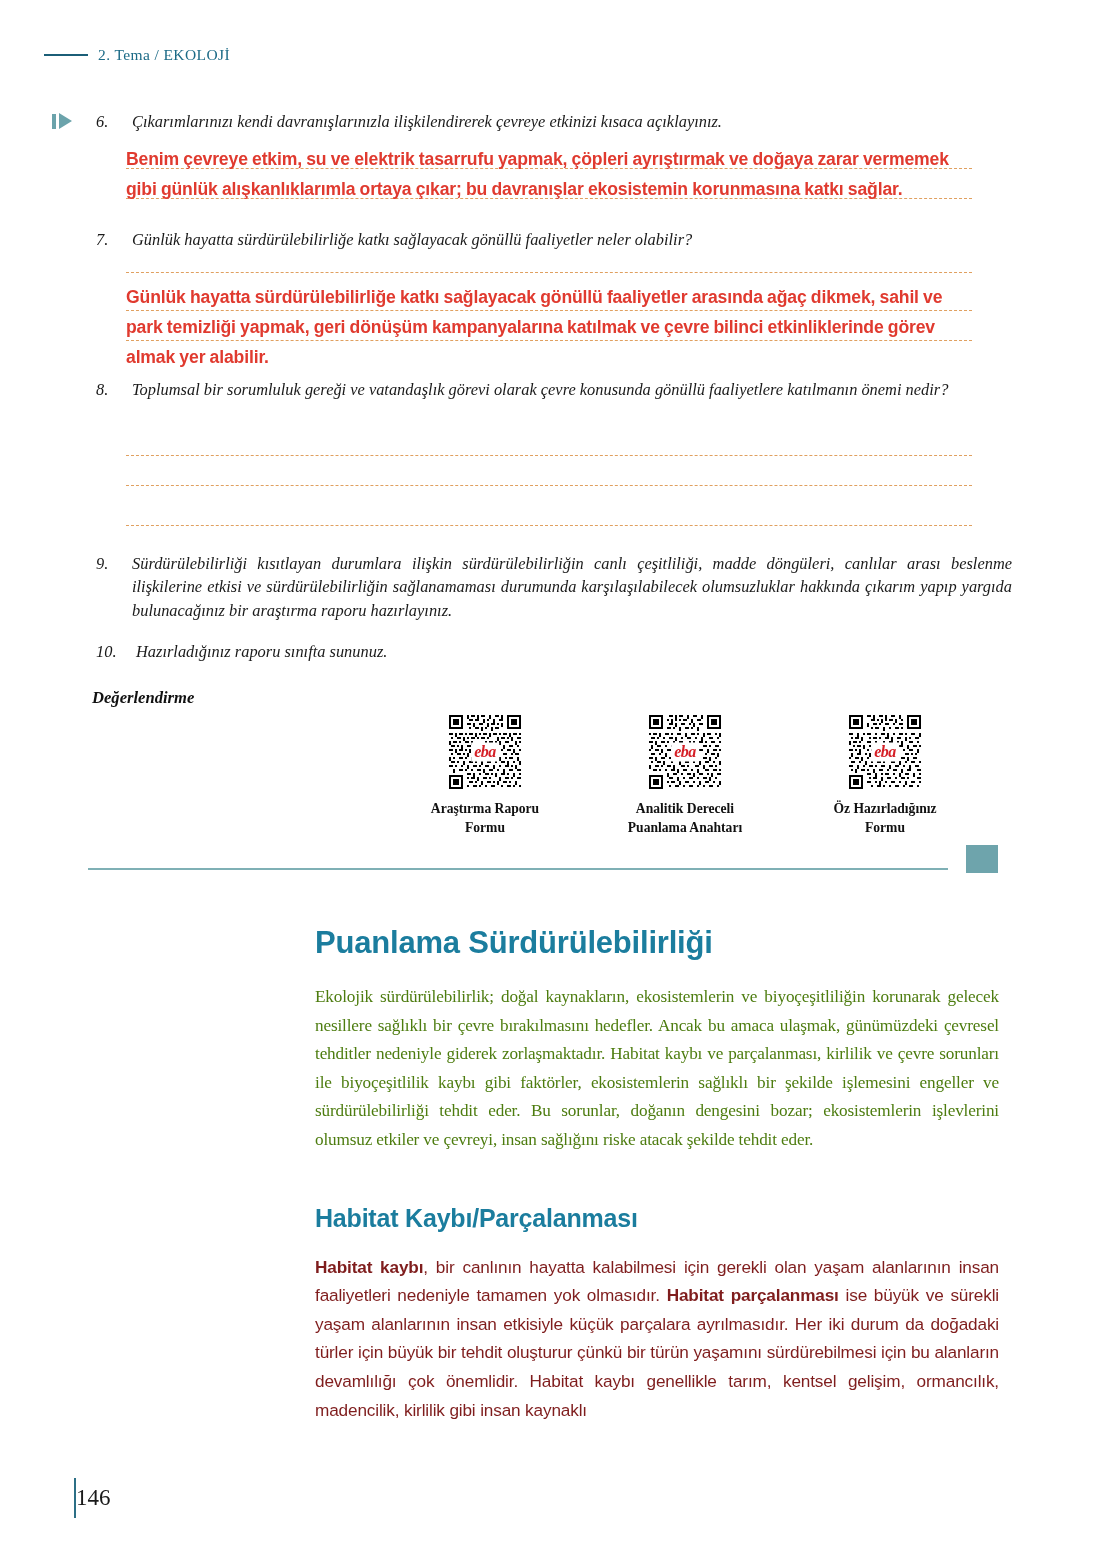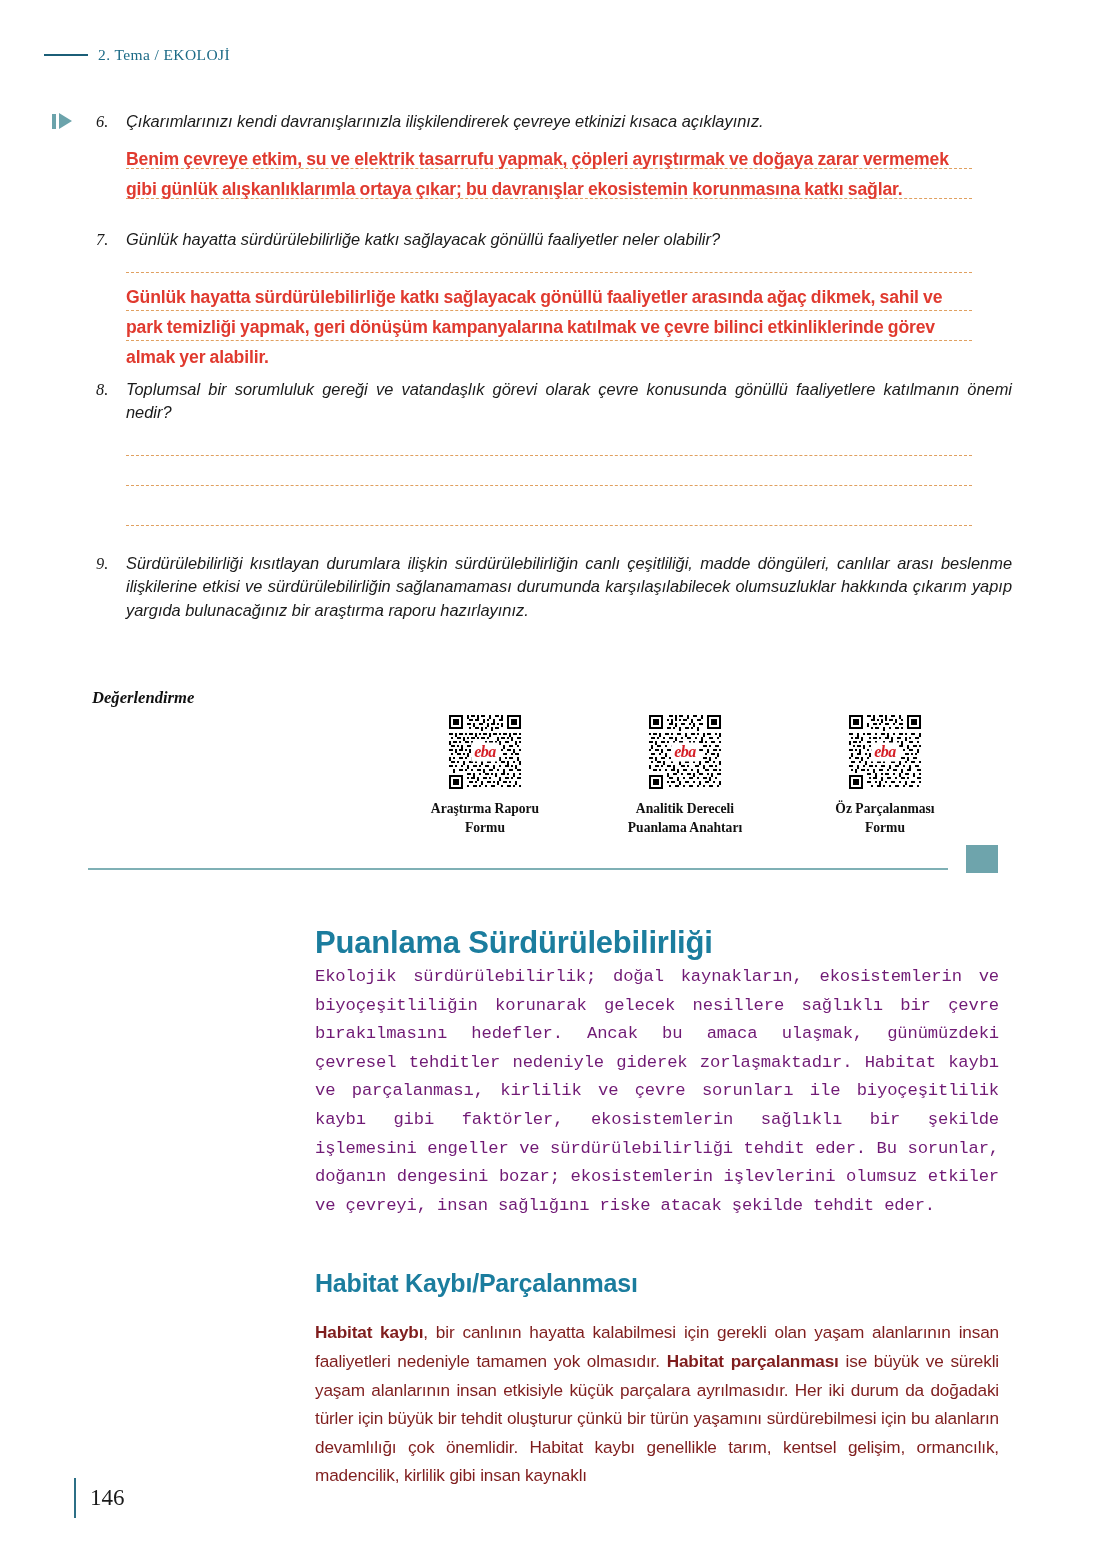--- a/index.html
+++ b/index.html
@@ -54,27 +54,28 @@
     font-style: italic;
     font-size: 16.4px;
     color: #1a1a1a;
     width: 30px;
     flex: none;
     text-align: left;
     line-height: 1.42;
   }
   .q-num.wide { width: 34px; }
   .q-text {
-    font-family: Liberation Sans, sans-serif;
+    font-family: Liberation Serif, serif;
     font-style: italic;
     font-size: 16.4px;
     color: #1a1a1a;
     line-height: 1.42;
     text-align: justify;
     flex: 1;
+    margin-left: 6px;
   }
   .q-text.nojust { text-align: left; }
 
   
   .arrow-marker {
     position: absolute;
     left: 52px;
     top: 113px;
     display: flex;
     align-items: center;
@@ -212,24 +213,25 @@
   .art-title {
     font-family: "Liberation Sans", sans-serif;
     font-weight: bold;
     font-size: 31px;
     line-height: 41px;
     color: #1b7d9e;
     letter-spacing: -.2px;
   }
   .art-title .l2 { display: block; }
   .art-body {
-    font-family: Liberation Mono, monospace;
+    margin-top: 20px;
+    font-family: Liberation Serif, serif;
     font-size: 17.2px;
     line-height: 28.6px;
-    color: #701a75;
+    color: #4d7c0f;
     text-align: justify;
     letter-spacing: -.15px;
   }
   .art-sub {
     margin-top: 46px;
     font-family: "Liberation Sans", sans-serif;
     font-weight: bold;
     font-size: 25px;
     line-height: 34px;
     color: #1b7d9e;
@@ -246,21 +248,20 @@
   }
   .art-body2 b { font-weight: bold; }
 
   
   .folio {
     position: absolute;
     left: 74px;
     top: 1478px;
     display: flex;
     align-items: center;
-    gap: 14px;
   }
   .folio-bar {
     width: 2px;
     height: 40px;
     background: #2c6f86;
   }
   .folio-num {
     font-family: "Liberation Serif", serif;
     font-size: 23px;
     color: #1a1a1a;
@@ -327,20 +328,26 @@
     </div>
   </div>
 
   <div class="qblock" style="top:552px;">
     <div class="q-row">
       <div class="q-num">9.</div>
       <div class="q-text">Sürdürülebilirliği kısıtlayan durumlara ilişkin sürdürülebilirliğin canlı çeşitliliği, madde döngüleri, canlılar arası beslenme ilişkilerine etkisi ve sürdürülebilirliğin sağlanamaması durumunda karşılaşılabilecek olumsuzluklar hakkında çıkarım yapıp yargıda bulunacağınız bir araştırma raporu hazırlayınız.</div>
     </div>
   </div>
 
+  <div class="qblock" style="top:640px;">
+    <div class="q-row">
+      <div class="q-num wide">10.</div>
+      <div class="q-text nojust">Hazırladığınız raporu sınıfta sununuz.</div>
+    </div>
+  </div>
 
   <div class="degerlendirme">Değerlendirme</div>
 
   <div class="qr-row">
 
     <div class="qr-item">
       <div class="qr-box">
         <svg width="76" height="78" viewBox="0 0 38 39" shape-rendering="crispEdges" aria-hidden="true">
           <rect width="38" height="39" fill="#fff"></rect>
           <g fill="#000">
@@ -897,21 +904,21 @@
               <rect x="21" y="36" width="1" height="1"></rect>
               <rect x="24" y="36" width="2" height="1"></rect>
               <rect x="28" y="36" width="1" height="1"></rect>
               <rect x="31" y="36" width="2" height="1"></rect>
               <rect x="35" y="36" width="1" height="1"></rect>
           </g>
         </svg>
         <span class="qr-logo">eba</span>
       </div>
       <div class="qr-caption">
-        <div>Öz Parçalanması</div>
+        <div>Öz Hazırladığınız</div>
         <div>Formu</div>
       </div>
     </div>
 
   </div>
 
   <div class="divider"></div>
   <div class="divider-square"></div>
 
   <div class="article">

